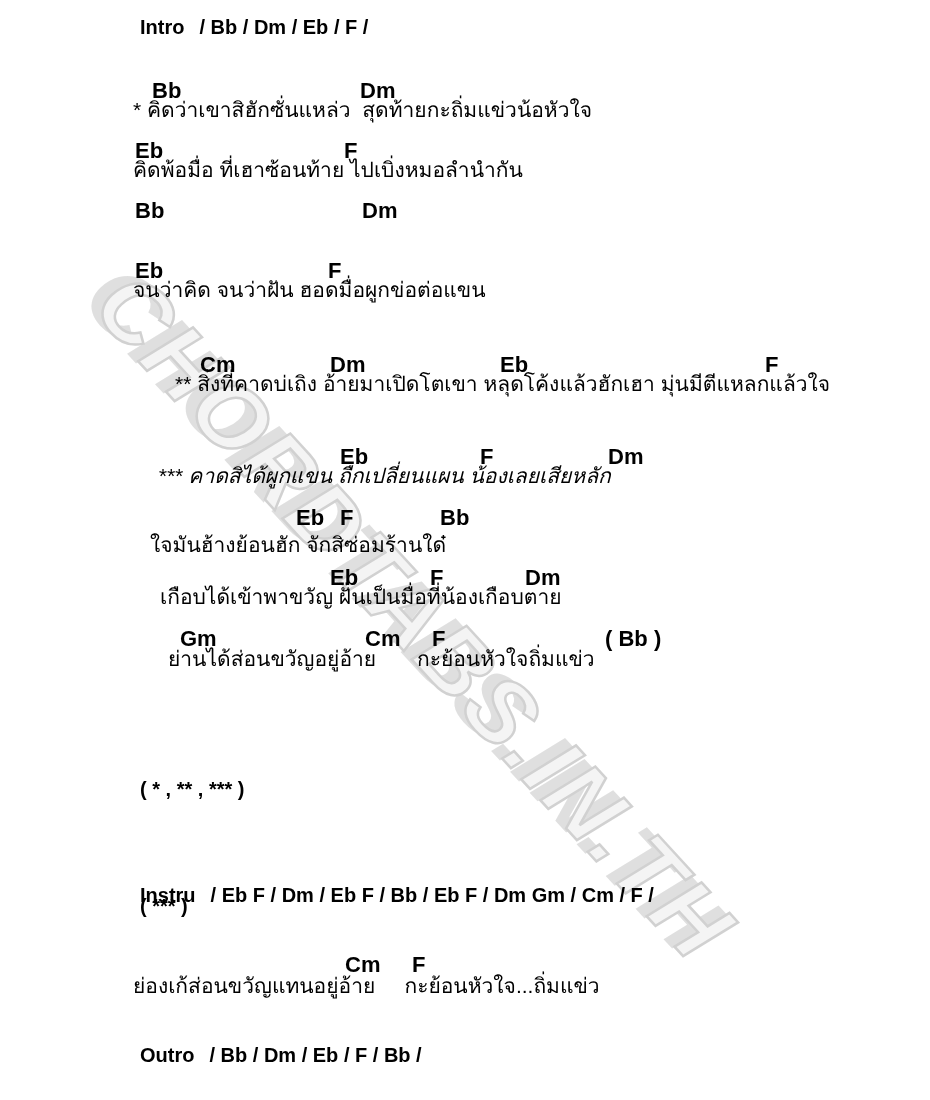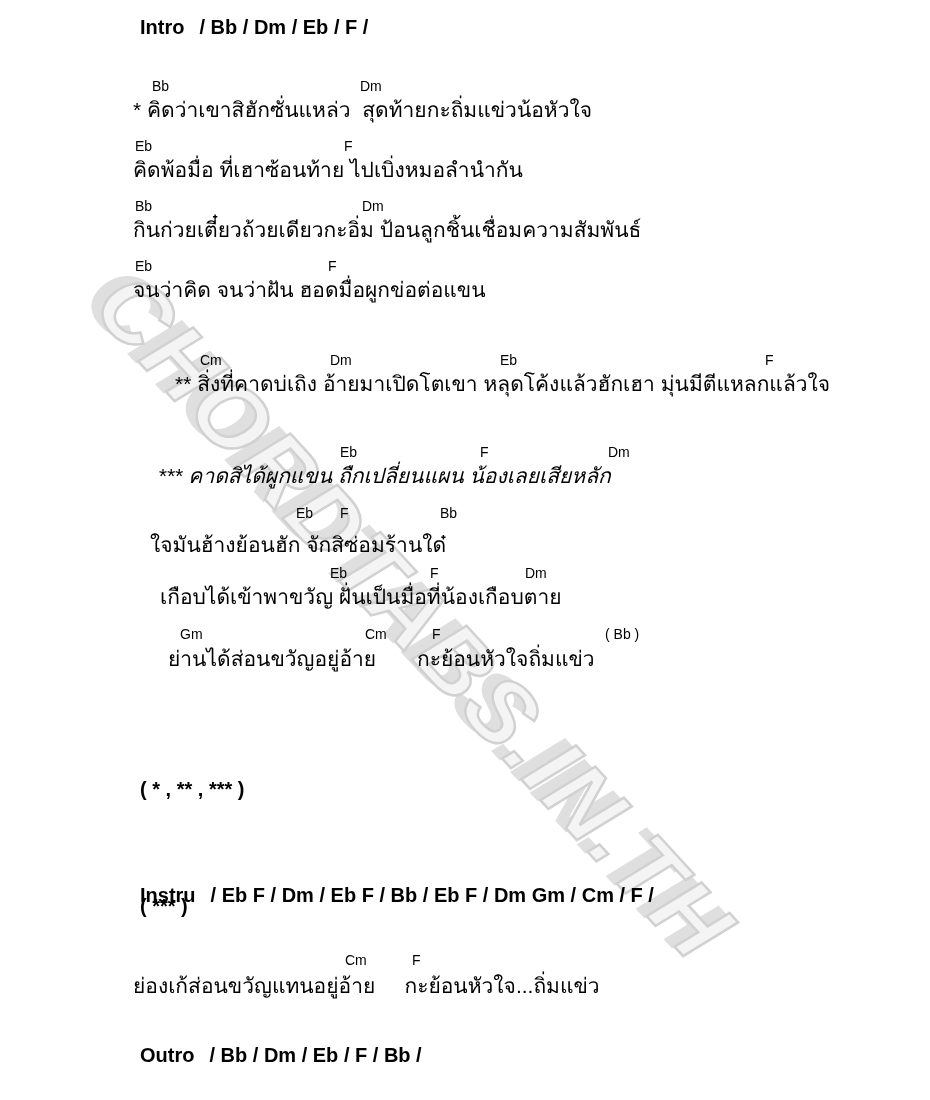--- a/index.html
+++ b/index.html
@@ -29,21 +29,21 @@
     transform-origin: 0 0;
     opacity: 0.8;
     pointer-events: none;
   }
   .sheet { position: absolute; inset: 0; z-index: 2; }
   .line { position: absolute; white-space: pre; }
   .heading-line { font-weight: bold; font-size: 20px; }
   .heading-line .section-label { display: inline-block; margin-right: 15px; }
   .note-line { font-weight: bold; font-size: 20px; }
   .chord-row { position: absolute; left: 0; top: 0; width: 100%; height: 24px; }
-  .chord { position: absolute; font-weight: normal; font-size: 14px; white-space: pre; }
+  .chord { position: absolute; font-weight: bold; font-size: 22px; white-space: pre; }
   .lyric-line { font-size: 21px; line-height: 1.35; }
 </style>
 </head>
 <body>
 
 <div class="page">
   <div class="watermark">CHORDTABS.IN.TH</div>
   <div class="sheet">
       <div class="line heading-line" style="left: 140px; top: 16px;"><span class="section-label">Intro</span><span class="section-chords">/ Bb / Dm / Eb / F /</span></div>
       <div class="chord-row" style="top: 78px;">
@@ -53,21 +53,20 @@
       <div class="line lyric-line" style="left: 133px; top: 96px;">* คิดว่าเขาสิฮักซั่นแหล่ว  สุดท้ายกะถิ่มแข่วน้อหัวใจ</div>
       <div class="chord-row" style="top: 138px;">
         <span class="chord" style="left: 135px;">Eb</span>
         <span class="chord" style="left: 344px;">F</span>
       </div>
       <div class="line lyric-line" style="left: 133px; top: 156px;">คิดพ้อมื่อ ที่เฮาซ้อนท้าย ไปเบิ่งหมอลำนำกัน</div>
       <div class="chord-row" style="top: 198px;">
         <span class="chord" style="left: 135px;">Bb</span>
         <span class="chord" style="left: 362px;">Dm</span>
       </div>
-      <div class="line lyric-line" style="left: 133px; top: 216px;">กินก่วยเตี๋ยวถ้วยเดียวกะอิ่ม ป้อนลูกชิ้นเชื่อมความสัมพันธ์</div>
       <div class="chord-row" style="top: 258px;">
         <span class="chord" style="left: 135px;">Eb</span>
         <span class="chord" style="left: 328px;">F</span>
       </div>
       <div class="line lyric-line" style="left: 133px; top: 276px;">จนว่าคิด จนว่าฝัน ฮอดมื่อผูกข่อต่อแขน</div>
       <div class="chord-row" style="top: 352px;">
         <span class="chord" style="left: 200px;">Cm</span>
         <span class="chord" style="left: 330px;">Dm</span>
         <span class="chord" style="left: 500px;">Eb</span>
         <span class="chord" style="left: 765px;">F</span>

